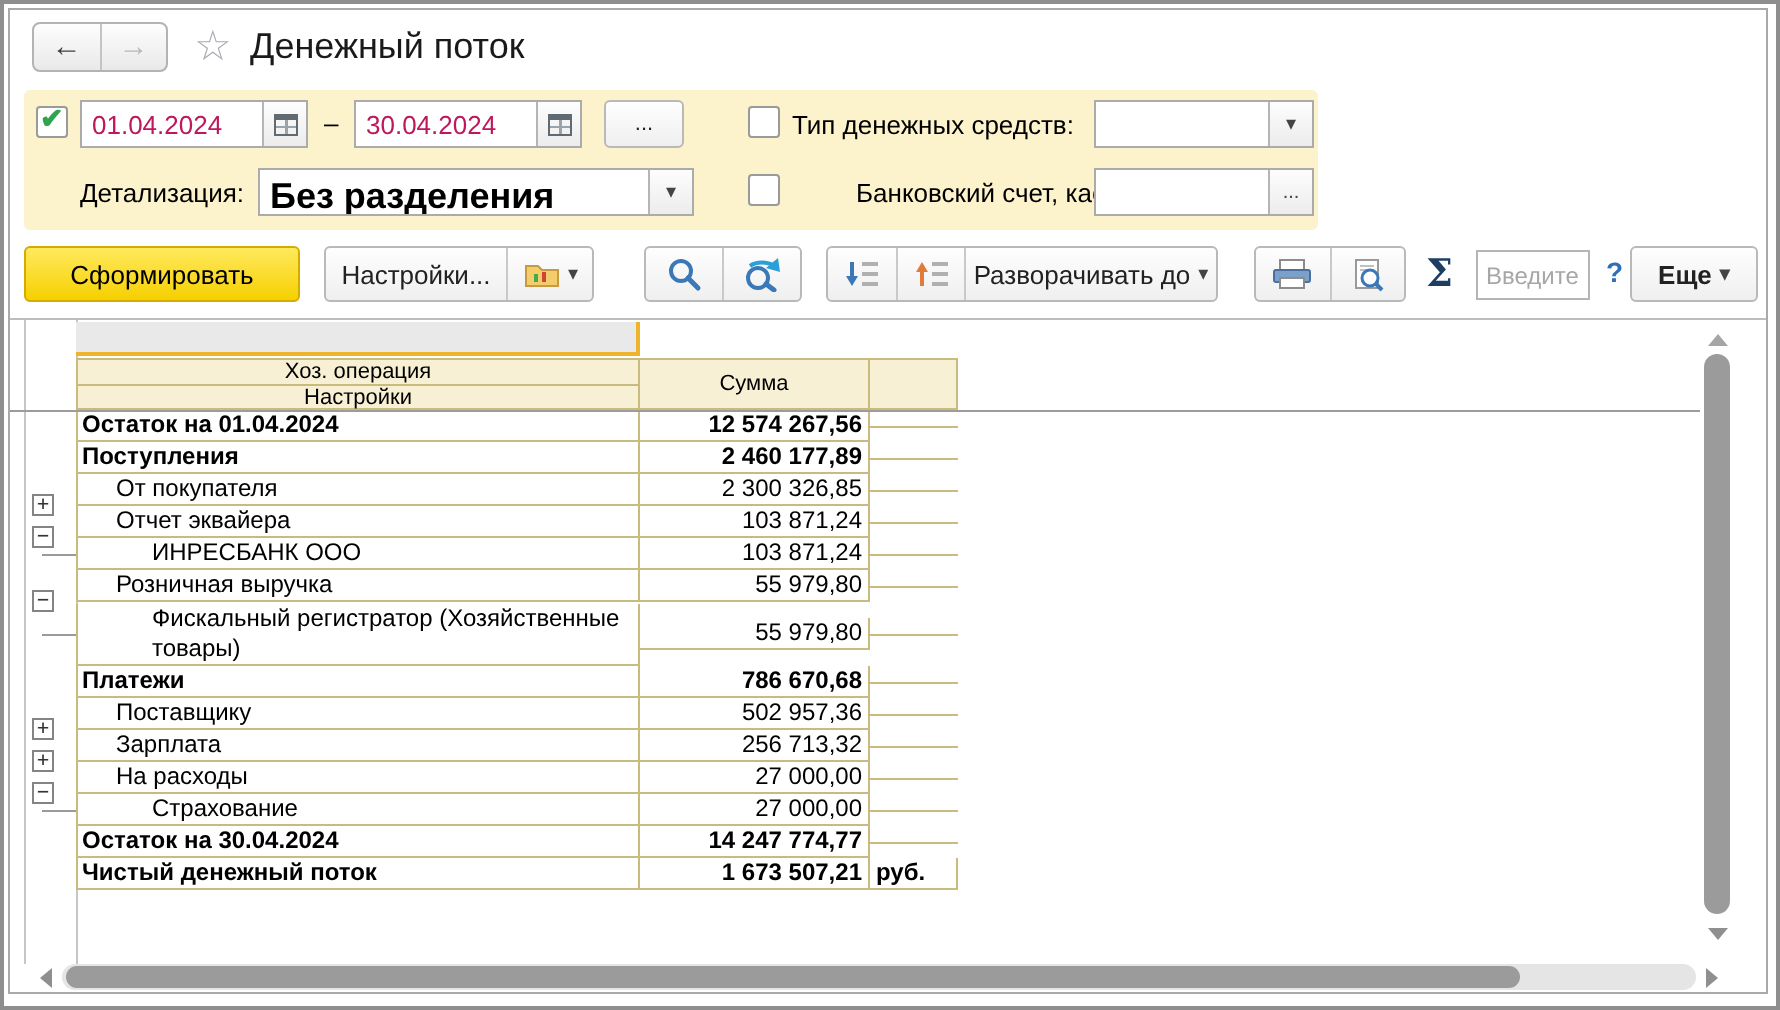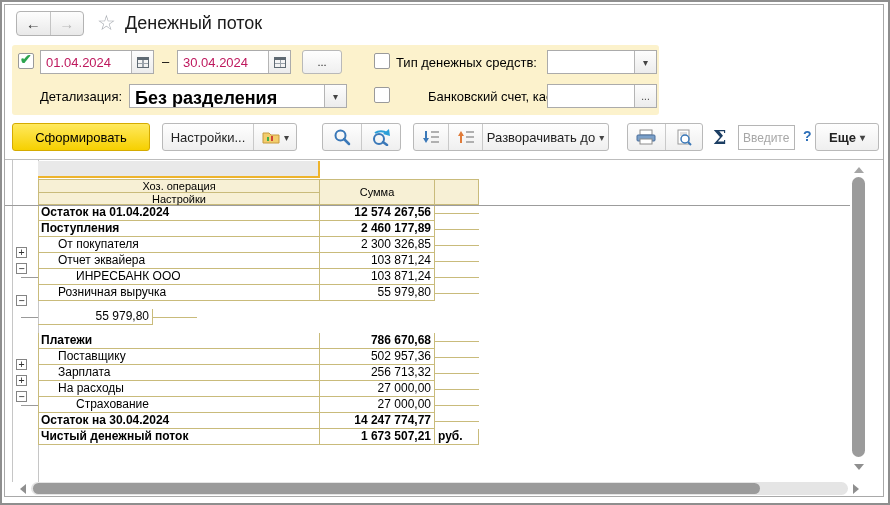--- a/index.html
+++ b/index.html
@@ -326,20 +326,21 @@
               </div>
     <div class="c-label lvl1">Розничная выручка</div>
     <div class="c-value">55 979,80</div>
     <div class="c-unit"></div>
   </div>
             <div class="t-row tall">
     <div class="gutter">
                 <div class="conn-l"></div>
                 <div class="conn-h"></div>
               </div>
+    <div class="c-label lvl2">Фискальный регистратор (Хозяйственные товары)</div>
     <div class="c-value">55 979,80</div>
     <div class="c-unit"></div>
   </div>
             <div class="t-row bold">
     <div class="gutter"></div>
     <div class="c-label lvl0">Платежи</div>
     <div class="c-value">786 670,68</div>
     <div class="c-unit"></div>
   </div>
             <div class="t-row">

